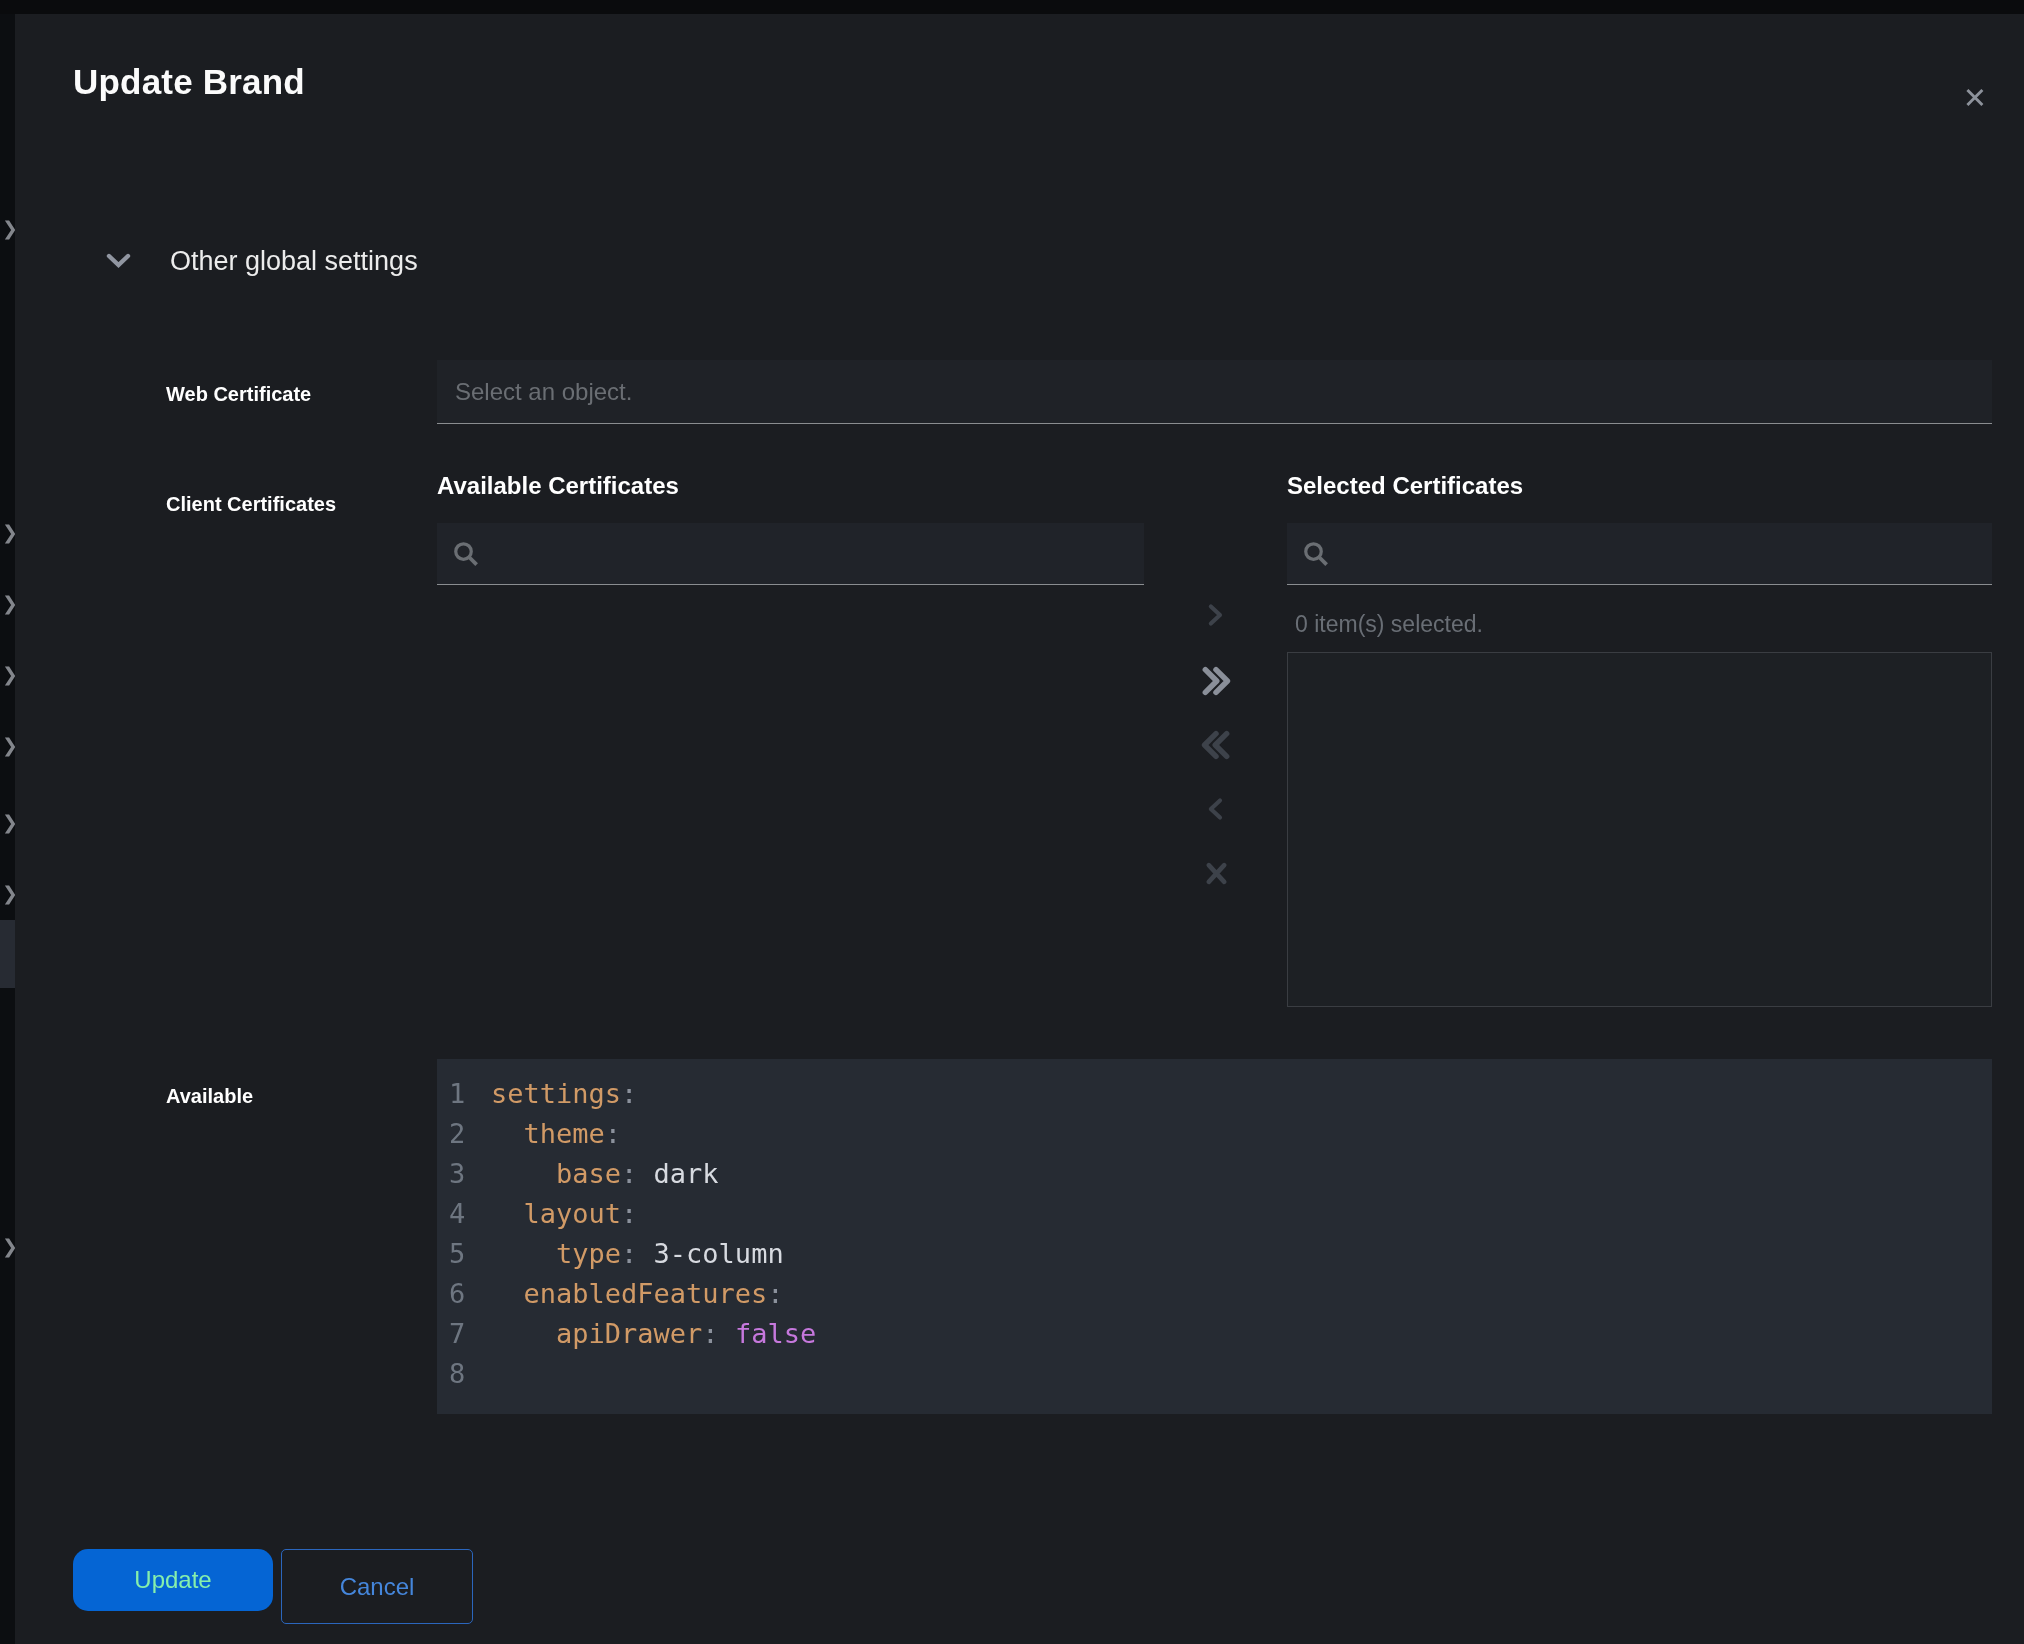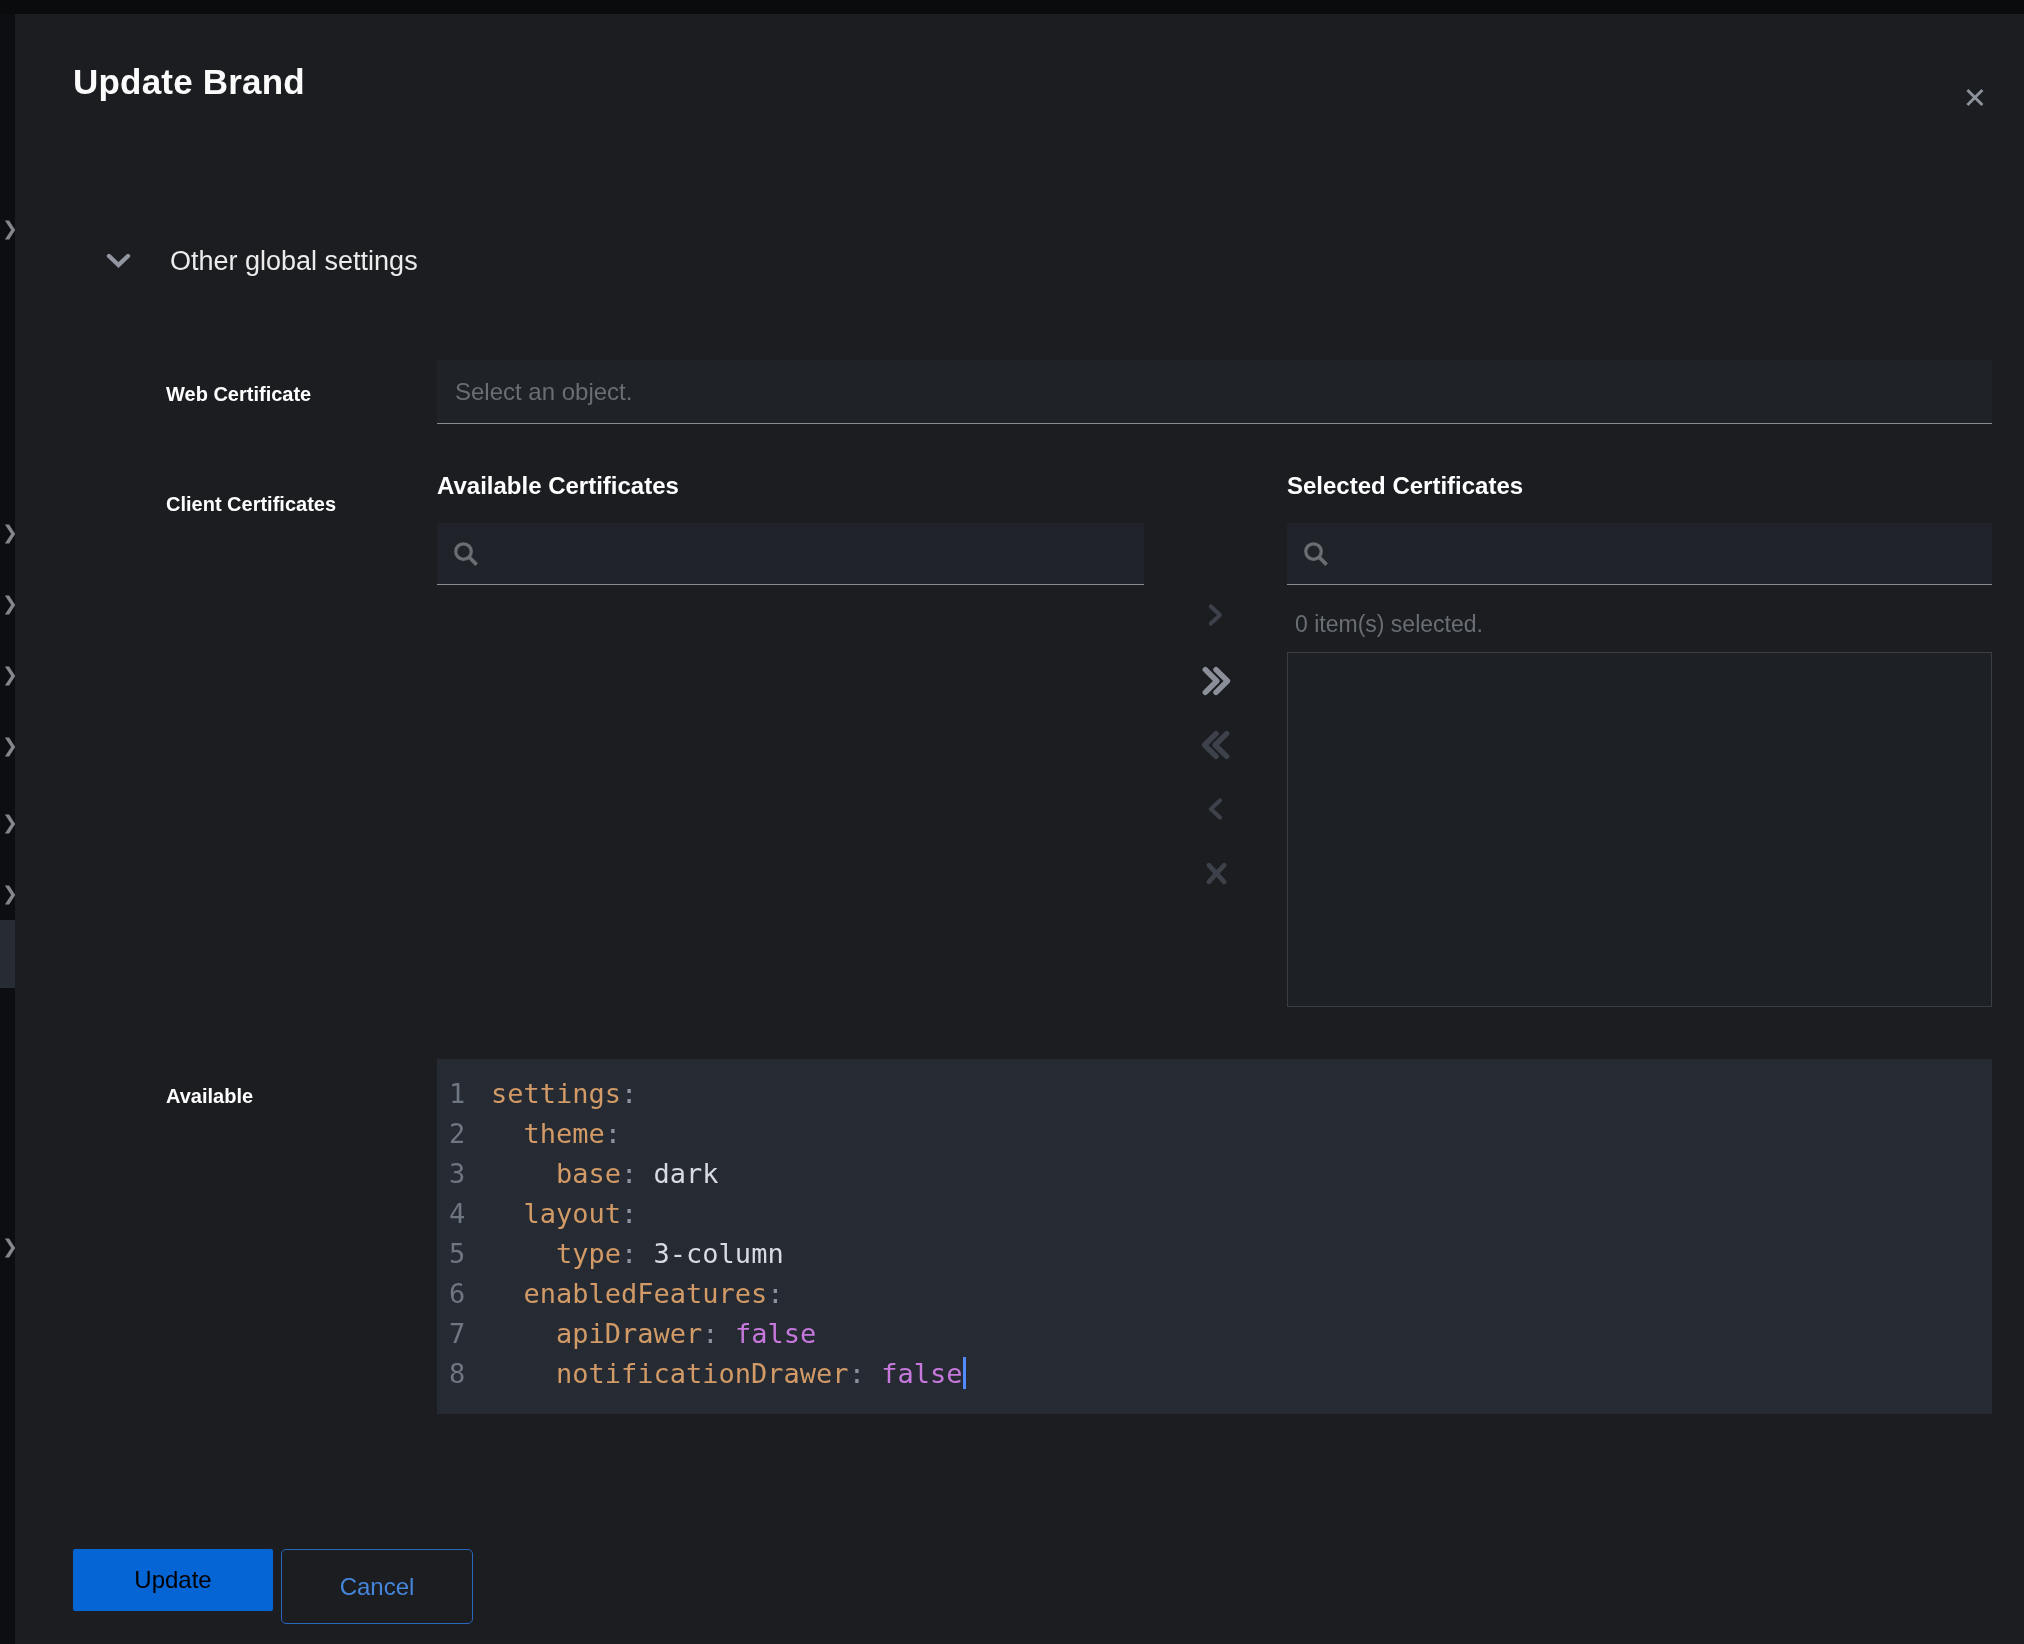--- a/index.html
+++ b/index.html
@@ -52,21 +52,21 @@
   .code-line .code { white-space:pre; color:#d7dae0; }
   .tok-key { color:#d19a66; }
   .tok-colon { color:#8b919c; }
   .tok-plain { color:#d7dae0; }
   .tok-keyword { color:#c678dd; }
   .caret { display:inline-block; width:3px; height:32px; background:#528bff; vertical-align:-6px; margin-left:1px; }
 
   .help-text { position:absolute; left:422px; top:1420px; width:1530px; font-size:21.5px; color:#e4e5e7; line-height:30px; }
 
   .btn-update { position:absolute; left:58px; top:1535px; width:200px; height:62px; background:#0565d4;
-                color:#000000; font-size:24px; border:none; border-radius:2px; cursor:pointer;
+                color:#86efac; font-size:24px; border:none; border-radius:15px; cursor:pointer;
                 font-family:"Liberation Sans",sans-serif; }
   .btn-cancel { position:absolute; left:266px; top:1535px; width:192px; height:75px; background:transparent;
                 color:#4586db; font-size:24px; border:1px solid #2b66bd; border-radius:5px; cursor:pointer;
                 font-family:"Liberation Sans",sans-serif; }
 </style>
 </head>
 <body>
 
 <div class="edge">
   <div class="sel-block" style="top:906px"></div>
@@ -175,20 +175,19 @@
       <div class="code-line">
         <span class="ln">6</span>
         <span class="code">  <span class="tok-key">enabledFeatures</span><span class="tok-colon">:</span></span>
       </div>
       <div class="code-line">
         <span class="ln">7</span>
         <span class="code">    <span class="tok-key">apiDrawer</span><span class="tok-colon">:</span> <span class="tok-keyword">false</span></span>
       </div>
       <div class="code-line">
         <span class="ln">8</span>
-        <span class="code">    <span class="tok-key">notificationDrawer</span><span class="tok-colon">:</span> <span class="tok-keyword">false</span><span class="caret"></span></span>
       </div>
     </div>
 
   <button class="btn-update">Update</button>
   <button class="btn-cancel">Cancel</button>
 
 </div>
 
 </body></html>

